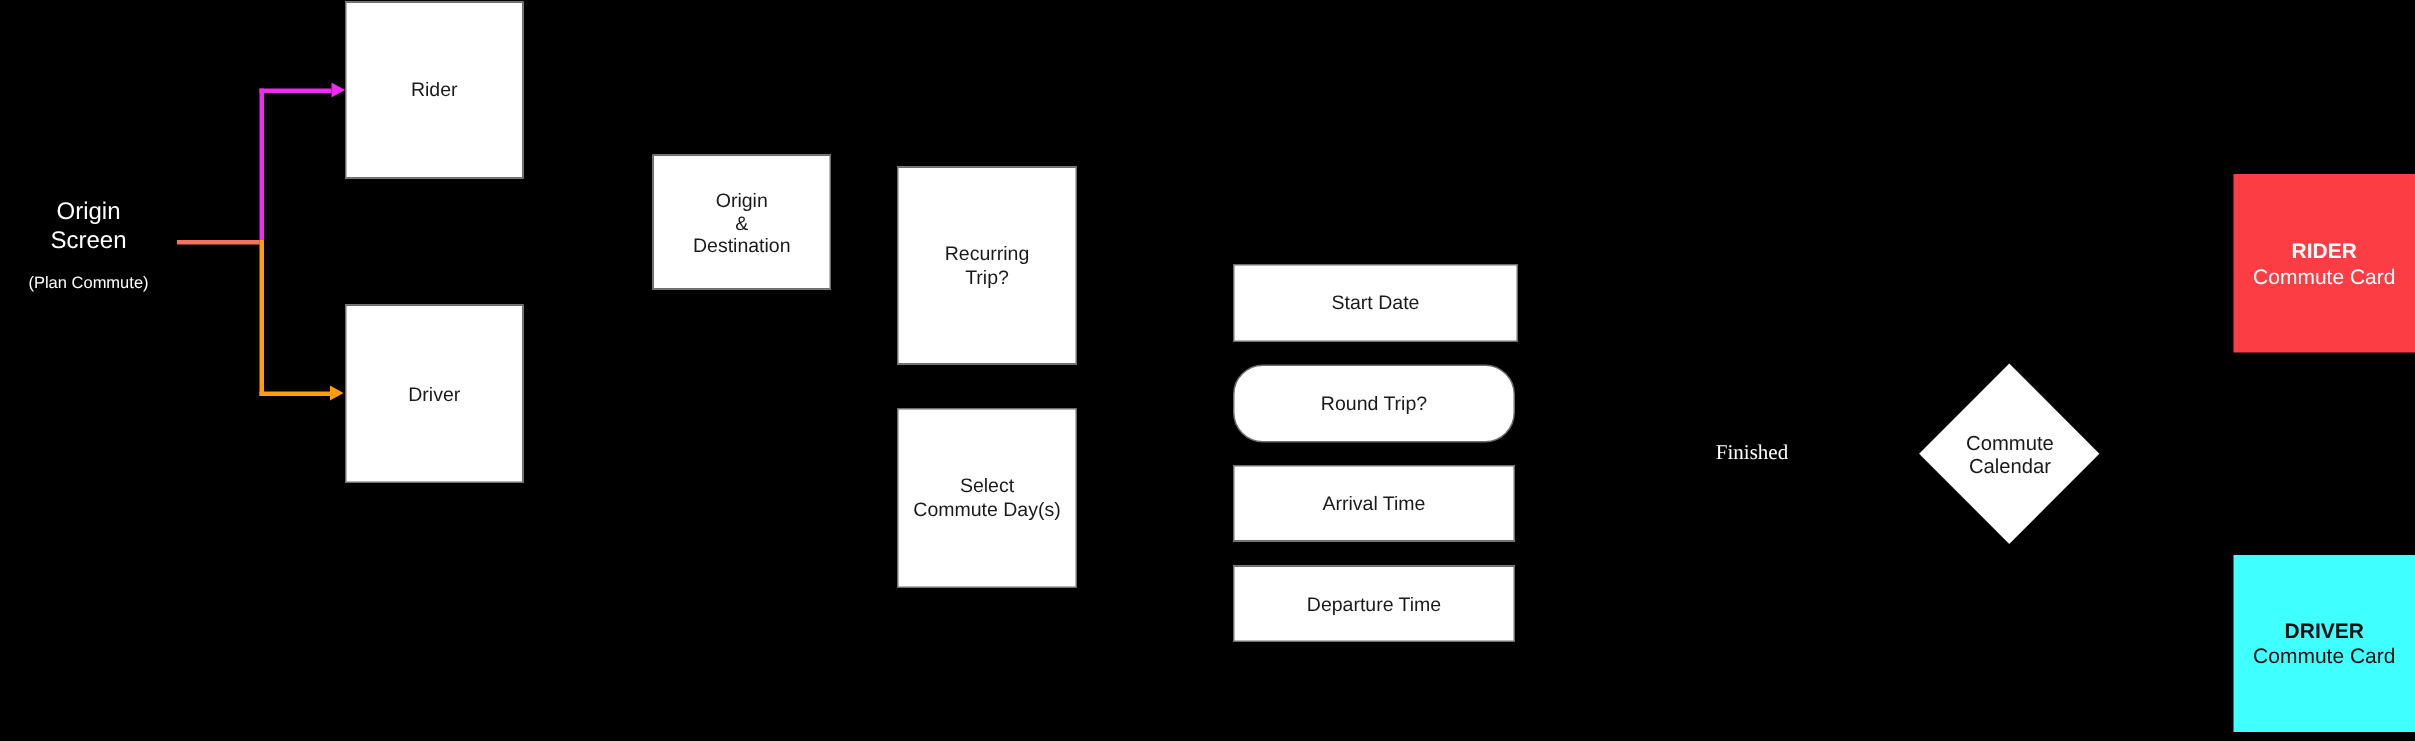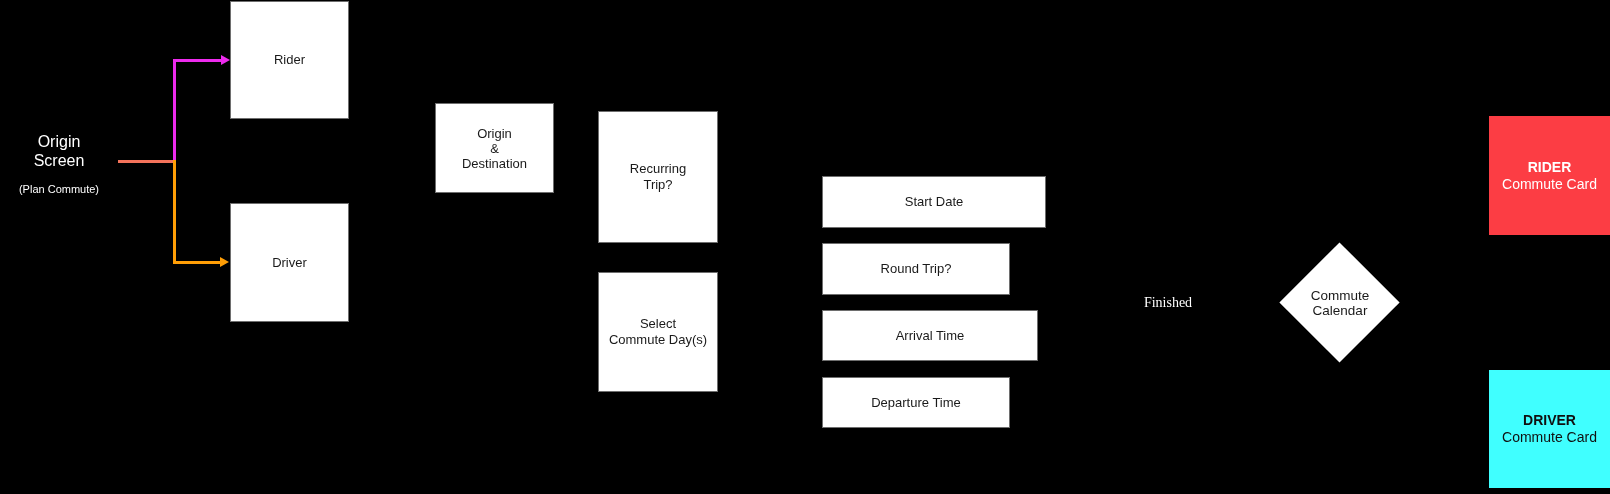--- a/index.html
+++ b/index.html
@@ -77,23 +77,23 @@
   .card .card-title { font-weight: bold; }
   .card.rider-card  { top: 116px; height: 119px; background: var(--c-rider-card, #fc3d44); color: #fff; }
   .card.driver-card { top: 370px; height: 118px; background: var(--c-driver-card, #40ffff); color: #101010; }
 
   
   .n-rider          { left: 230px; top: 1px;   width: 119px; height: 118px; }
   .n-driver         { left: 230px; top: 203px; width: 119px; height: 119px; }
   .n-origin         { left: 435px; top: 103px; width: 119px; height: 90px; line-height: 15px; }
   .n-recurring      { left: 598px; top: 111px; width: 120px; height: 132px; }
   .n-select-days    { left: 598px; top: 243px; width: 120px; height: 120px; margin-top: 29px; }
-  .n-start-date     { left: 822px; top: 176px; width: 224px; height: 52px; }
-  .n-round-trip     { left: 822px; top: 243px; width: 188px; height: 52px; }
-  .n-arrival-time   { left: 822px; top: 310px; width: 216px; height: 51px; }
+  .n-start-date     { left: 822px; top: 176px; width: 190px; height: 52px; }
+  .n-round-trip     { left: 822px; top: 243px; width: 188px; height: 52px; border-radius: 20px; }
+  .n-arrival-time   { left: 822px; top: 310px; width: 188px; height: 51px; }
   .n-departure-time { left: 822px; top: 377px; width: 188px; height: 51px; }
 
   
   .l-landing   { left: 118px; top: 160px; width: 55px; height: 3px; }
   .l-rider-v   { left: 173px; top: 59px;  width: 3px;  height: 104px; }
   .l-rider-h   { left: 173px; top: 59px;  width: 48px; height: 3px; }
   .a-rider     { left: 221px; top: 55px; }
   .l-driver-v  { left: 173px; top: 160px; width: 3px;  height: 104px; }
   .l-driver-h  { left: 173px; top: 261px; width: 48px; height: 3px; }
   .a-driver    { left: 220px; top: 257px; }

